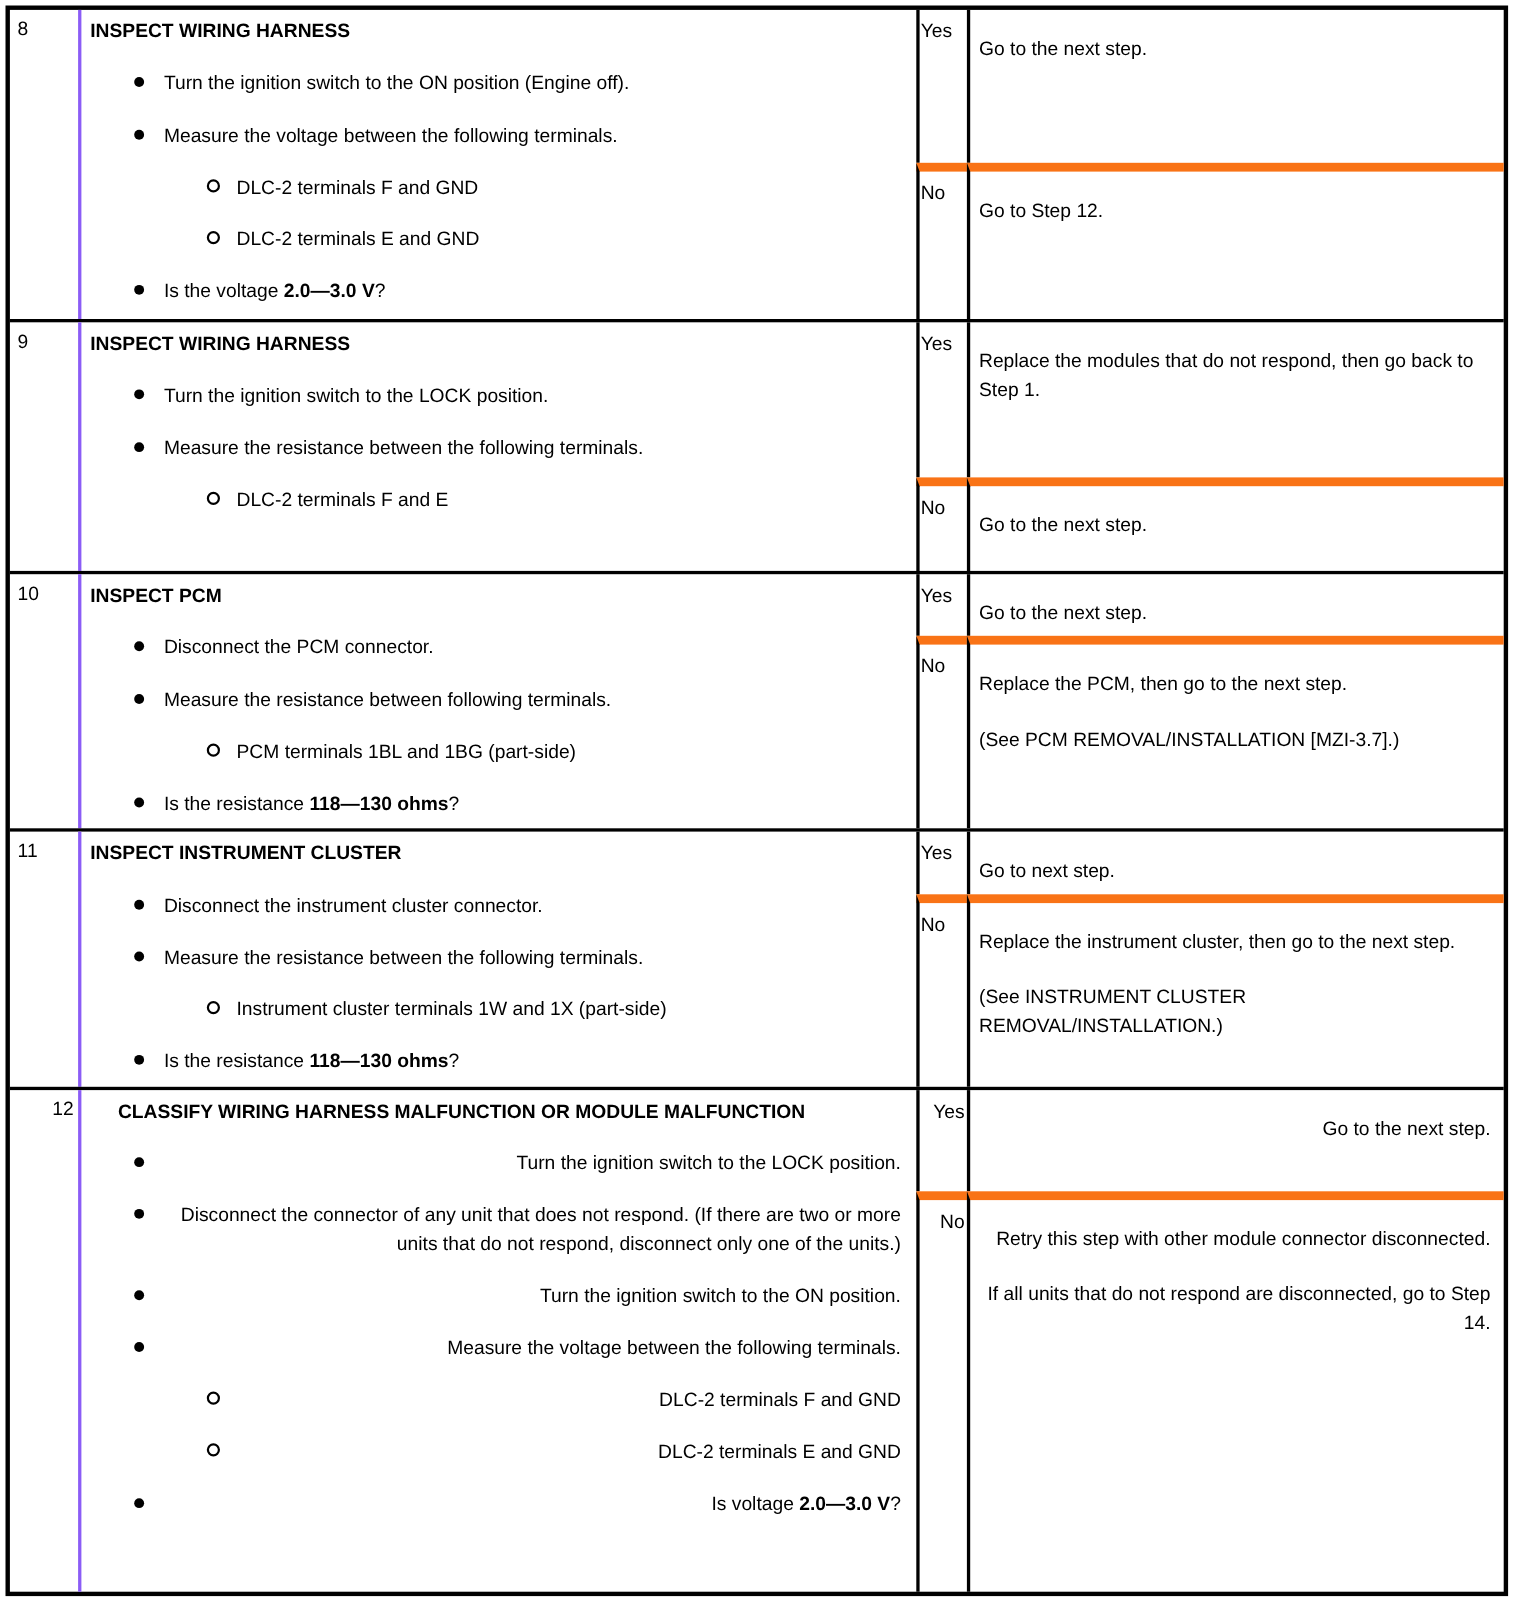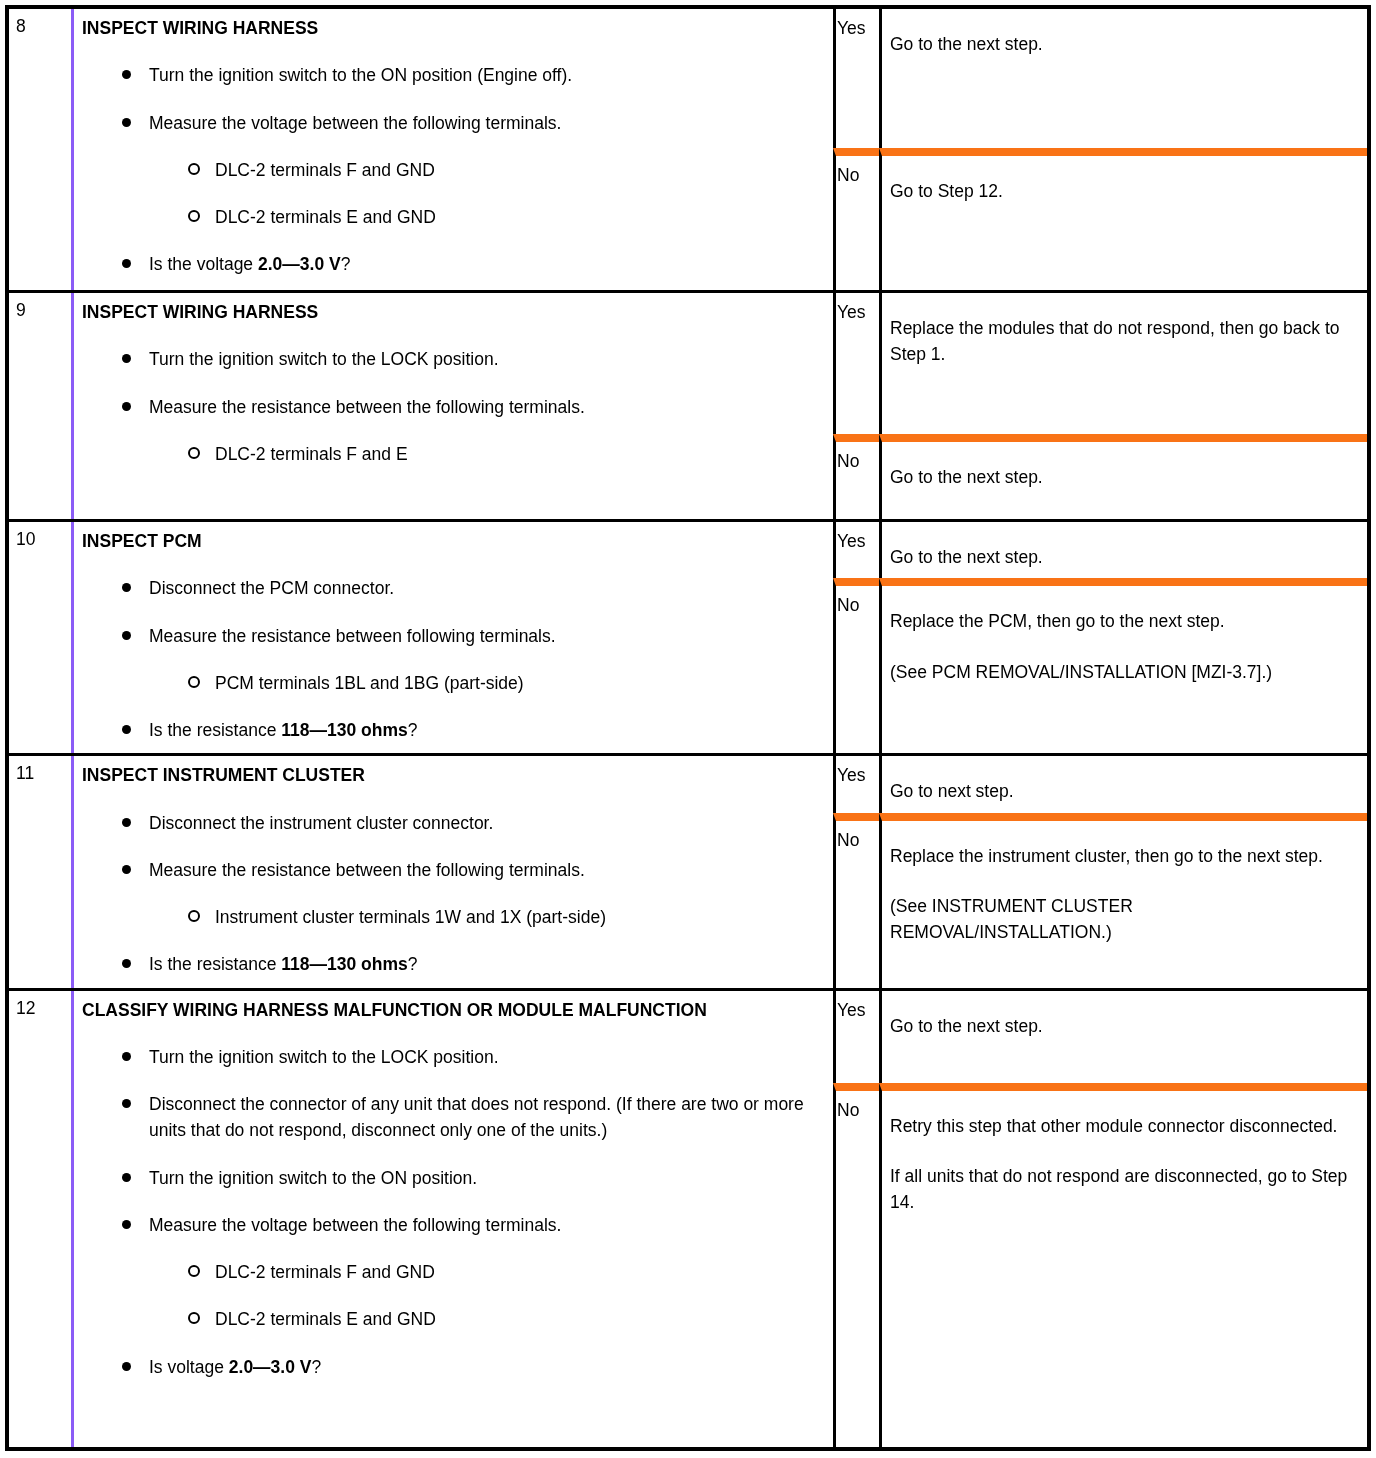--- a/index.html
+++ b/index.html
@@ -26,21 +26,21 @@
   .t-row {
     display: grid;
     grid-template-columns: 62px 1fr 46px 488px;
   }
   .t-row + .t-row { border-top: 3px solid #000; }
 
   .r0 { grid-template-rows: minmax(139px, auto) minmax(0, 1fr); min-height: 281px; }
   .r1 { grid-template-rows: minmax(141px, auto) minmax(0, 1fr); min-height: 229px; }
   .r2 { grid-template-rows: minmax(52px, auto)  minmax(0, 1fr); min-height: 232px; }
   .r3 { grid-template-rows: minmax(43px, auto)  minmax(0, 1fr); min-height: 232px; }
-  .r4 { grid-template-rows: minmax(92px, auto)  minmax(0, 1fr); flex: 1; min-height: 440px; }
+  .r4 { grid-template-rows: minmax(92px, auto)  minmax(0, 1fr); flex: 1; min-height: 440px; text-align: right; }
 
   .cell-step {
     grid-row: 1 / 3; grid-column: 1;
     padding: 4px 4px 0 7px;
   }
   .cell-insp {
     grid-row: 1 / 3; grid-column: 2;
     border-left: 3px solid #8b5cf6;
     padding: 6px 14px 10px 8px;
   }
@@ -244,19 +244,19 @@
             <span class="bullet"></span>
             <span class="txt"><span>Is voltage </span><b>2.0—3.0 V</b><span>?</span></span>
           </div>
       </div>
       <div class="cell-yl">Yes</div>
       <div class="cell-ya">
         <div class="para">Go to the next step.</div>
       </div>
       <div class="cell-nl">No</div>
       <div class="cell-na">
-        <div class="para">Retry this step that other module connector disconnected.</div>
+        <div class="para">Retry this step with other module connector disconnected.</div>
         <div class="para">If all units that do not respond are disconnected, go to Step 14.</div>
       </div>
     </div>
 
   </div>
 </div>
 
 </body></html>

